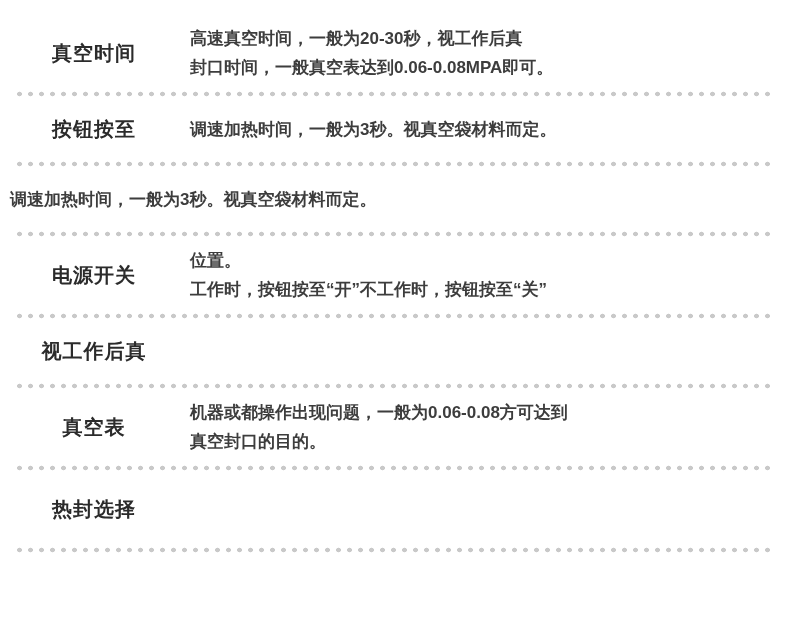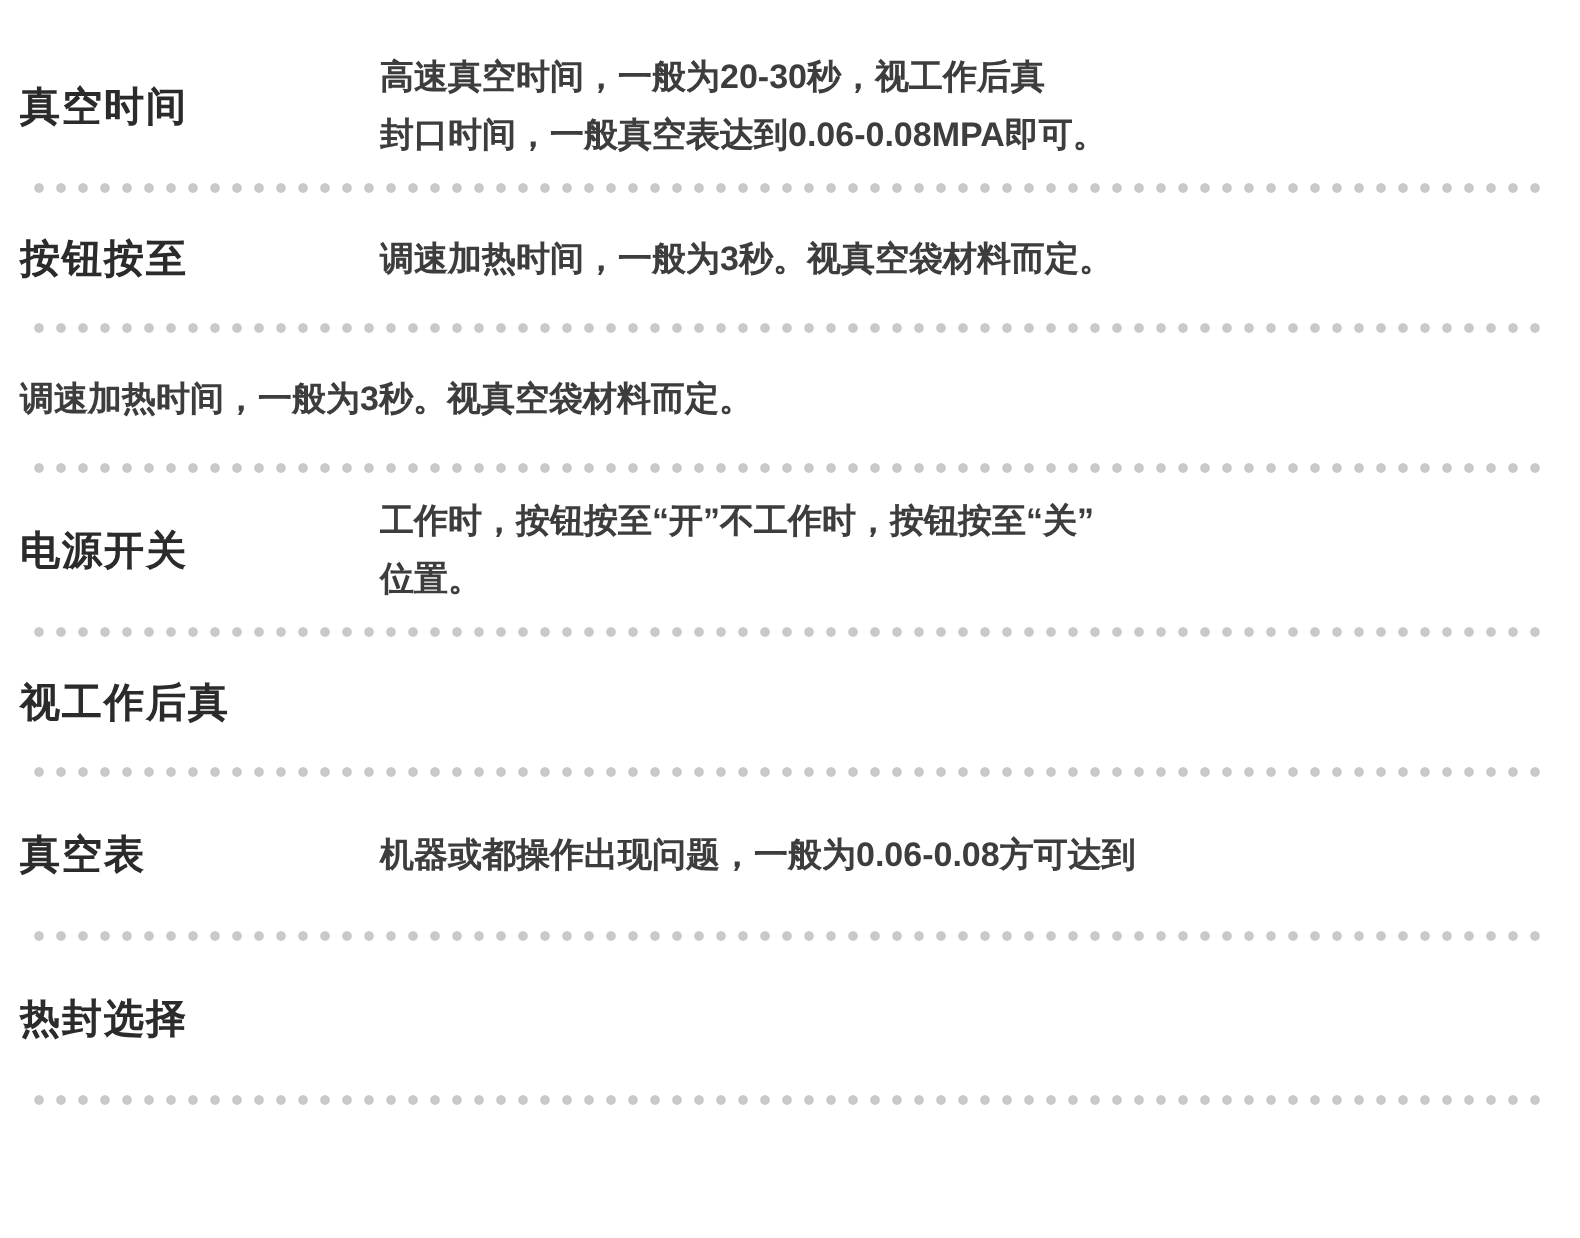--- a/index.html
+++ b/index.html
@@ -22,20 +22,21 @@
   .spec-row {
     display: flex;
     align-items: center;
     box-sizing: border-box;
     min-height: 48px;
   }
   .spec-term {
     width: 180px;
     flex: 0 0 180px;
     box-sizing: border-box;
+    text-align: center;
     font-size: 20px;
     font-weight: bold;
     color: #2b2b2b;
     letter-spacing: 1px;
     padding-right: 12px;
   }
   .spec-desc {
     flex: 1 1 auto;
     box-sizing: border-box;
     font-size: 17px;
@@ -89,35 +90,36 @@
   <div class="spec-row row-mid">
     <div class="spec-desc">
       <span class="line">调速加热时间，一般为3秒。视真空袋材料而定。</span>
     </div>
   </div>
   <div class="divider"></div>
 
   <div class="spec-row row-tall">
     <div class="spec-term">电源开关</div>
     <div class="spec-desc">
+      <span class="line">位置。</span>
       <span class="line">工作时，按钮按至“开”不工作时，按钮按至“关”</span>
-      <span class="line">位置。</span>
     </div>
   </div>
   <div class="divider"></div>
 
   <div class="spec-row row-mid">
     <div class="spec-term">视工作后真</div>
   </div>
   <div class="divider"></div>
 
   <div class="spec-row row-tall">
     <div class="spec-term">真空表</div>
     <div class="spec-desc">
       <span class="line">机器或都操作出现问题，一般为0.06-0.08方可达到</span>
+      <span class="line">真空封口的目的。</span>
     </div>
   </div>
   <div class="divider"></div>
 
   <div class="spec-row row-tall">
     <div class="spec-term">热封选择</div>
   </div>
   <div class="divider"></div>
 
   <div class="bottom-pad"></div>

